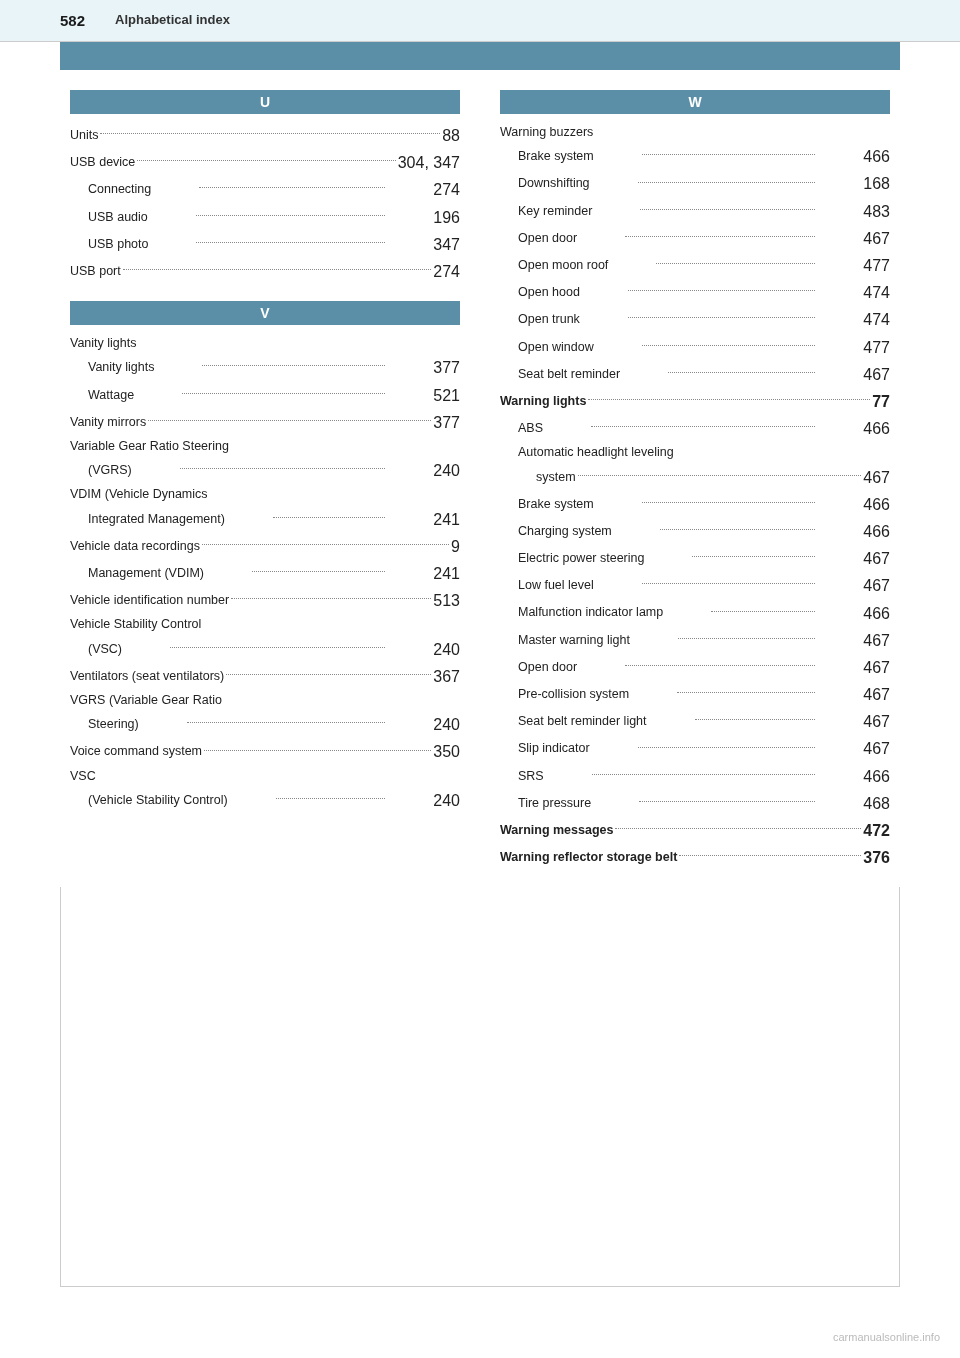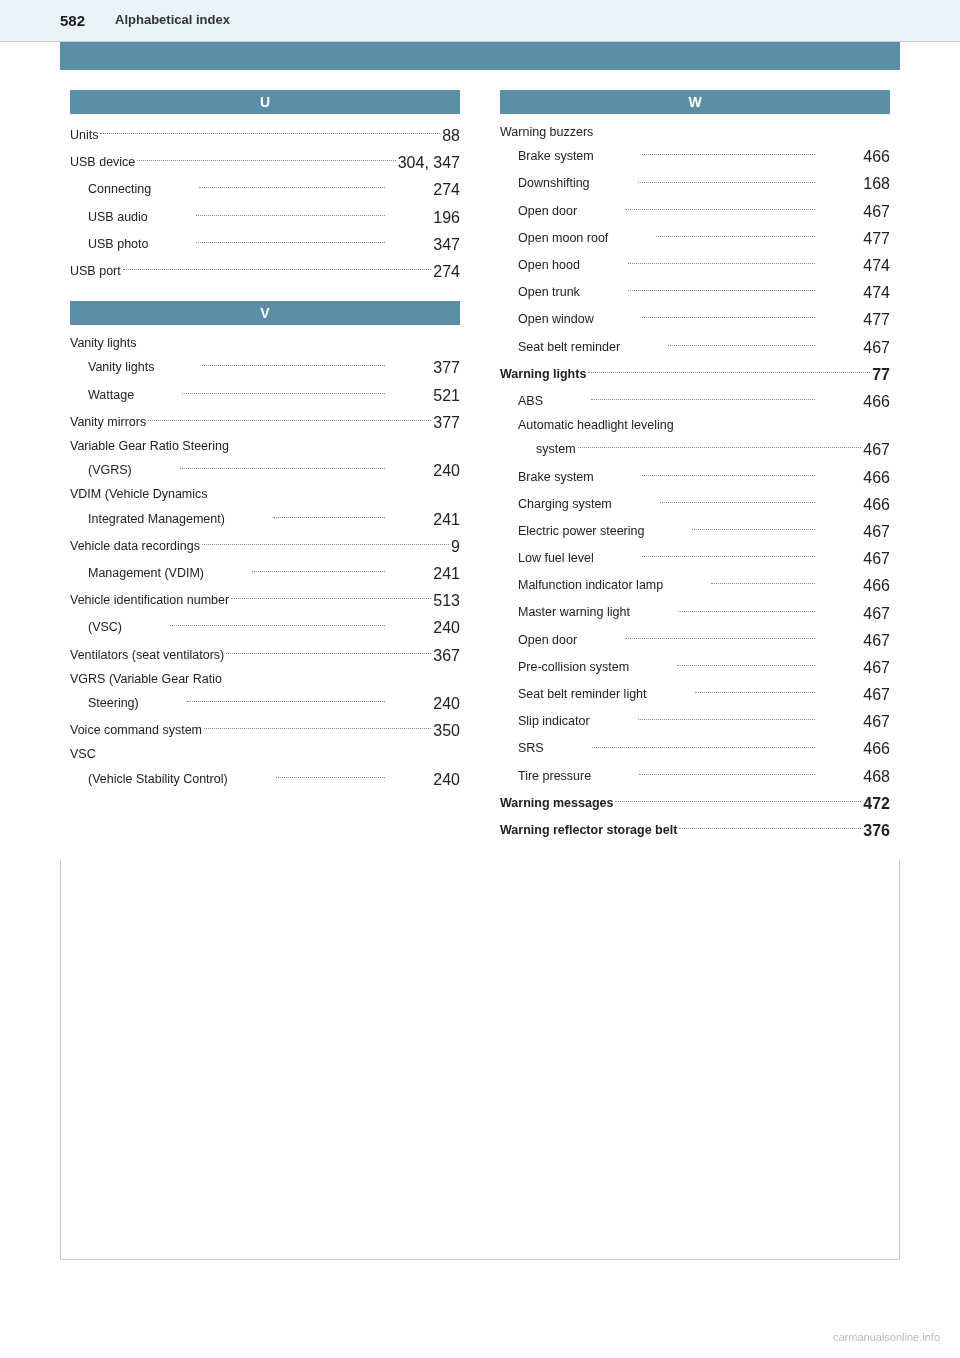--- a/index.html
+++ b/index.html
@@ -178,20 +178,23 @@
       <div class="entry-row sub-entry">
         <span class="entry-label">Management (VDIM)</span>
         <span class="entry-dots"></span>
         <span class="entry-page">241</span>
       </div>
       <div class="entry-row">
         <span class="entry-label">Vehicle identification number</span>
         <span class="entry-dots"></span>
         <span class="entry-page">513</span>
       </div>
+      <div class="entry-row">
+        <span class="entry-label">Vehicle Stability Control</span>
+      </div>
       <div class="entry-row sub-entry">
         <span class="entry-label">(VSC)</span>
         <span class="entry-dots"></span>
         <span class="entry-page">240</span>
       </div>
       <div class="entry-row">
         <span class="entry-label">Ventilators (seat ventilators)</span>
         <span class="entry-dots"></span>
         <span class="entry-page">367</span>
       </div>
@@ -230,20 +233,25 @@
         <span class="entry-label">Brake system</span>
         <span class="entry-dots"></span>
         <span class="entry-page">466</span>
       </div>
       <div class="entry-row sub-entry">
         <span class="entry-label">Downshifting</span>
         <span class="entry-dots"></span>
         <span class="entry-page">168</span>
       </div>
       <div class="entry-row sub-entry">
+        <span class="entry-label">Key reminder</span>
+        <span class="entry-dots"></span>
+        <span class="entry-page">483</span>
+      </div>
+      <div class="entry-row sub-entry">
         <span class="entry-label">Open door</span>
         <span class="entry-dots"></span>
         <span class="entry-page">467</span>
       </div>
       <div class="entry-row sub-entry">
         <span class="entry-label">Open moon roof</span>
         <span class="entry-dots"></span>
         <span class="entry-page">477</span>
       </div>
       <div class="entry-row sub-entry">

